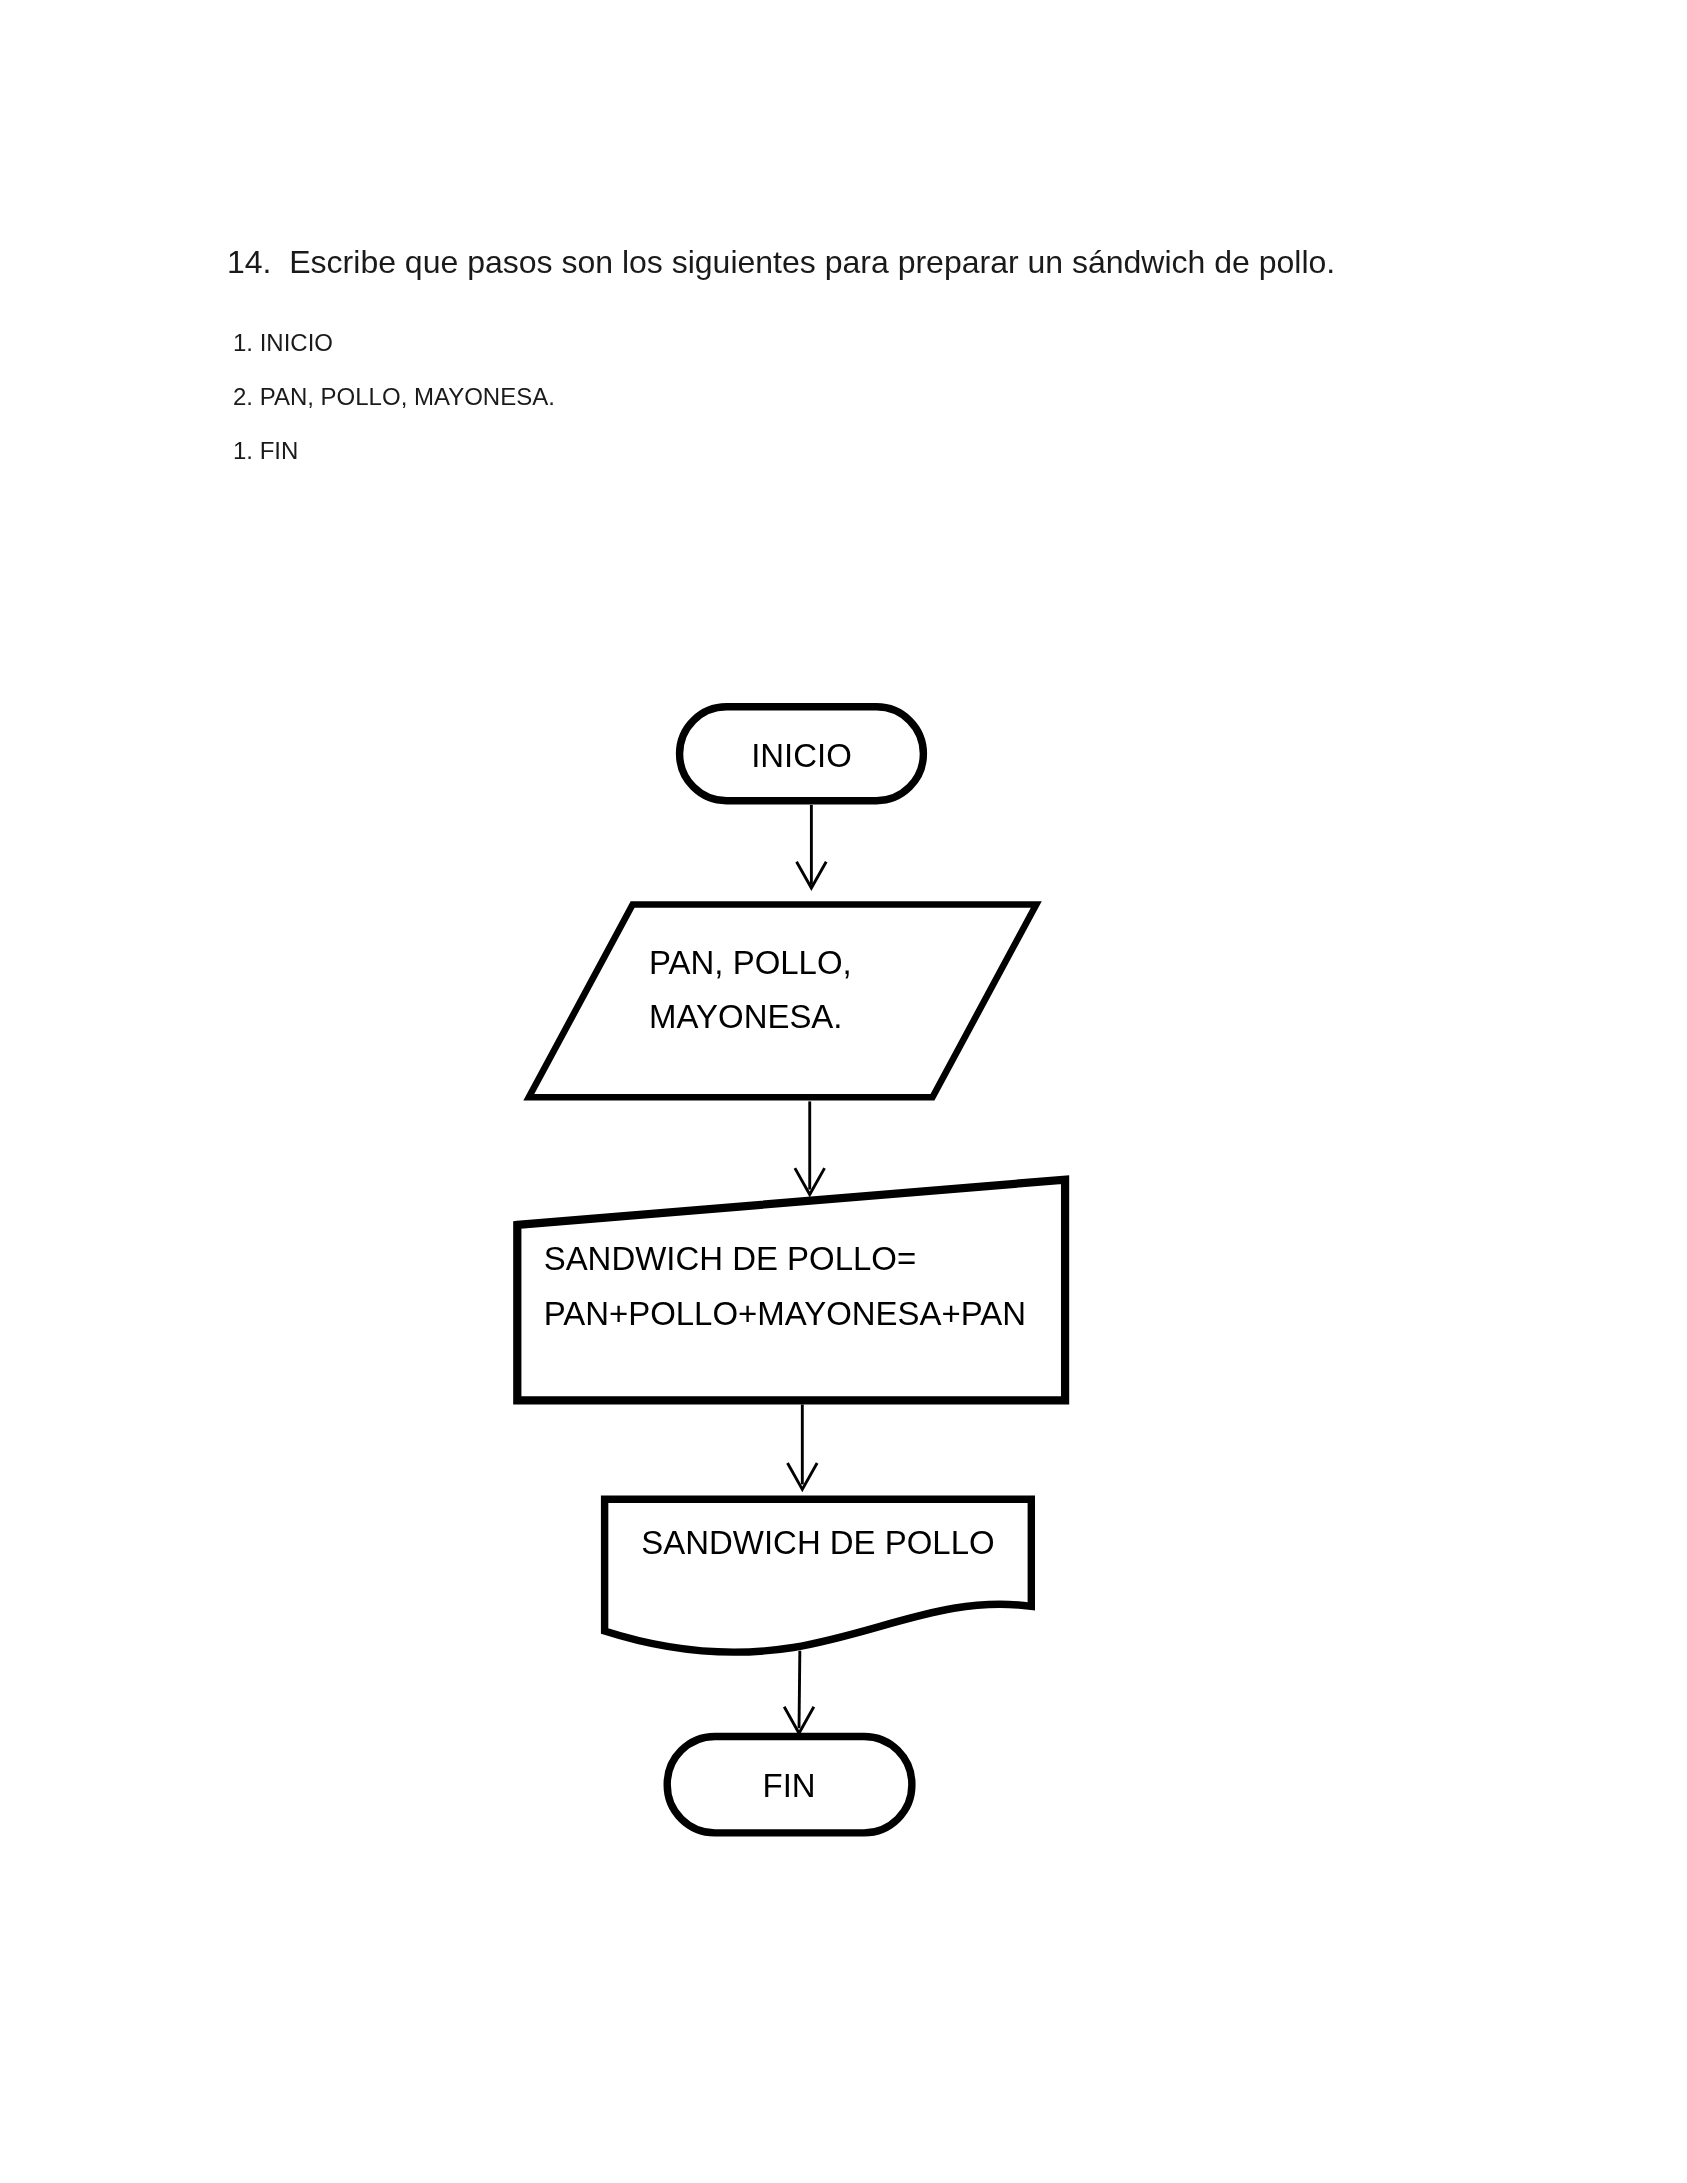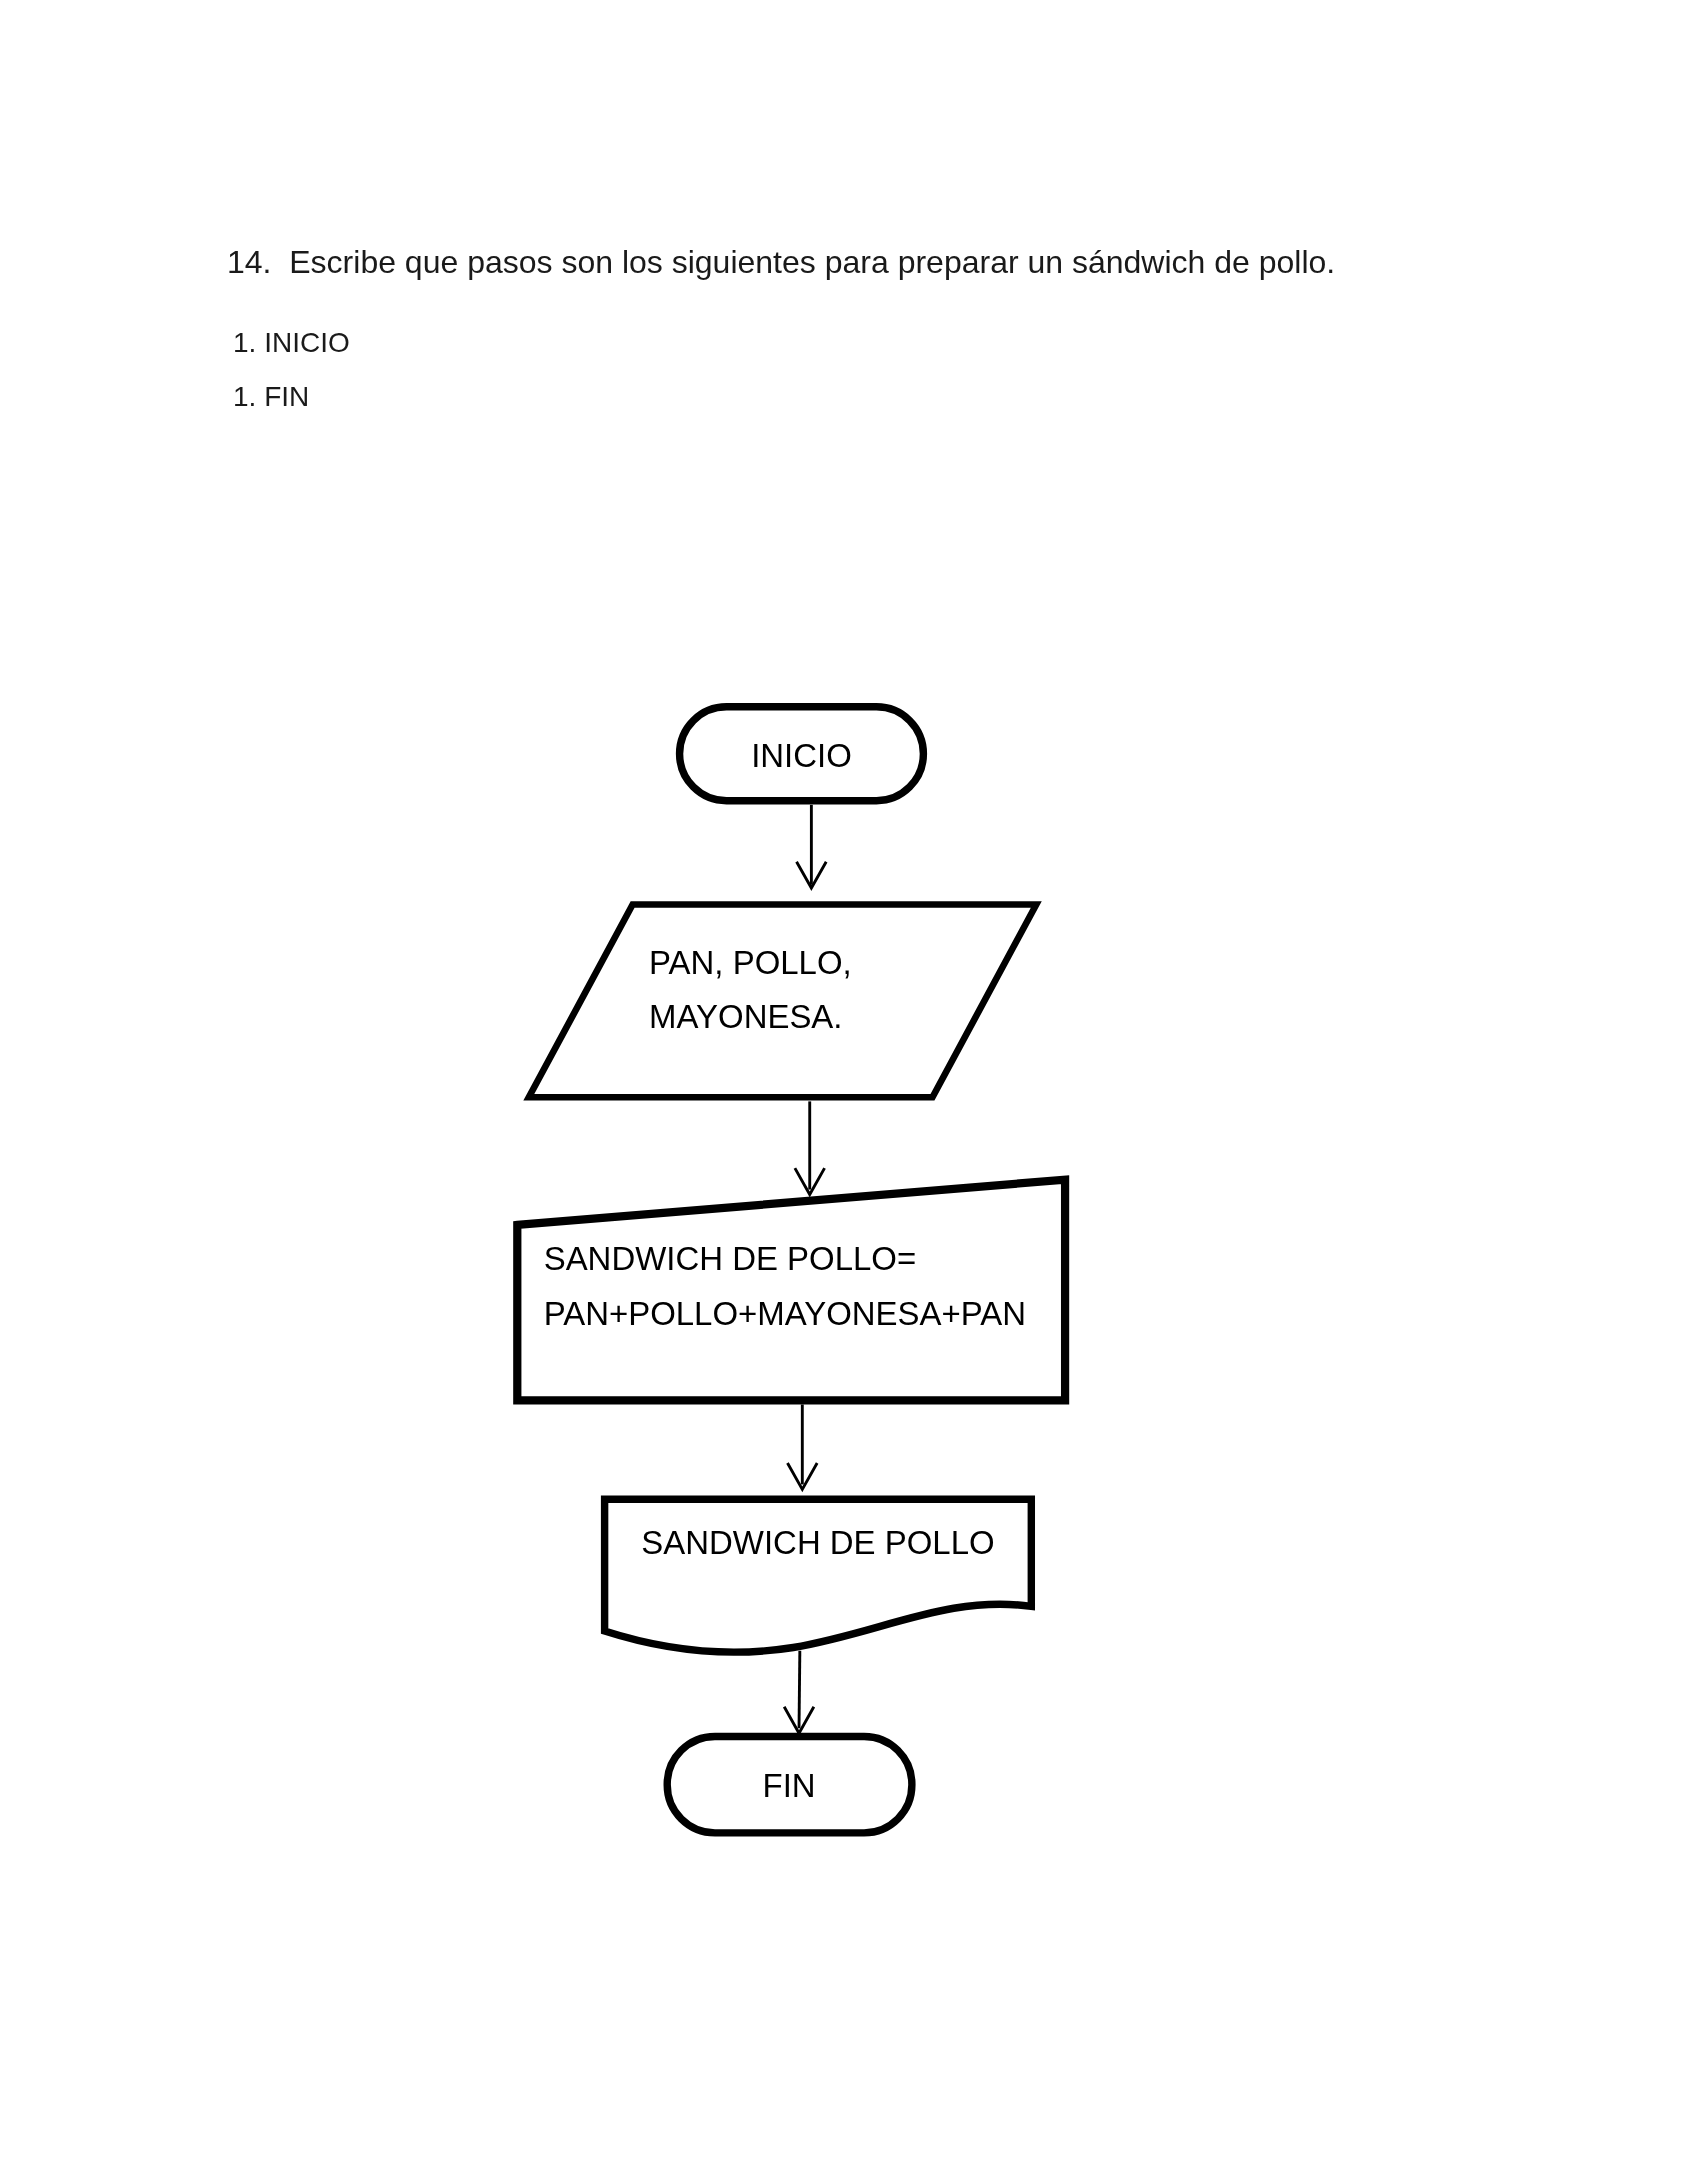--- a/index.html
+++ b/index.html
@@ -22,21 +22,21 @@
     top: 242px;
     font-size: 32px;
     line-height: 40px;
     white-space: pre;
     color: #1a1a1a;
   }
   .steps {
     position: absolute;
     left: 233px;
     top: 316px;
-    font-size: 28px;
+    font-size: 24px;
   }
   .step {
     height: 54px;
     line-height: 54px;
     white-space: pre;
   }
   svg.flow {
     position: absolute;
     left: 0;
     top: 0;
@@ -66,20 +66,21 @@
 </style>
 </head>
 <body>
 
 <div class="page">
 
   <div class="question">14.  Escribe que pasos son los siguientes para preparar un sándwich de pollo.</div>
 
   <div class="steps">
     <div class="step">1. INICIO</div>
+    <div class="step">2. PAN, POLLO, MAYONESA.</div>
     <div class="step">1. FIN</div>
   </div>
 
   <svg class="flow" viewBox="0 0 2048 2650" xmlns="http://www.w3.org/2000/svg">
 
     <g>
       <rect class="shape sw9" x="825" y="858" width="296" height="114" rx="57" ry="57"></rect>
       <text class="t-mid" x="973" y="917">INICIO</text>
     </g>
 

